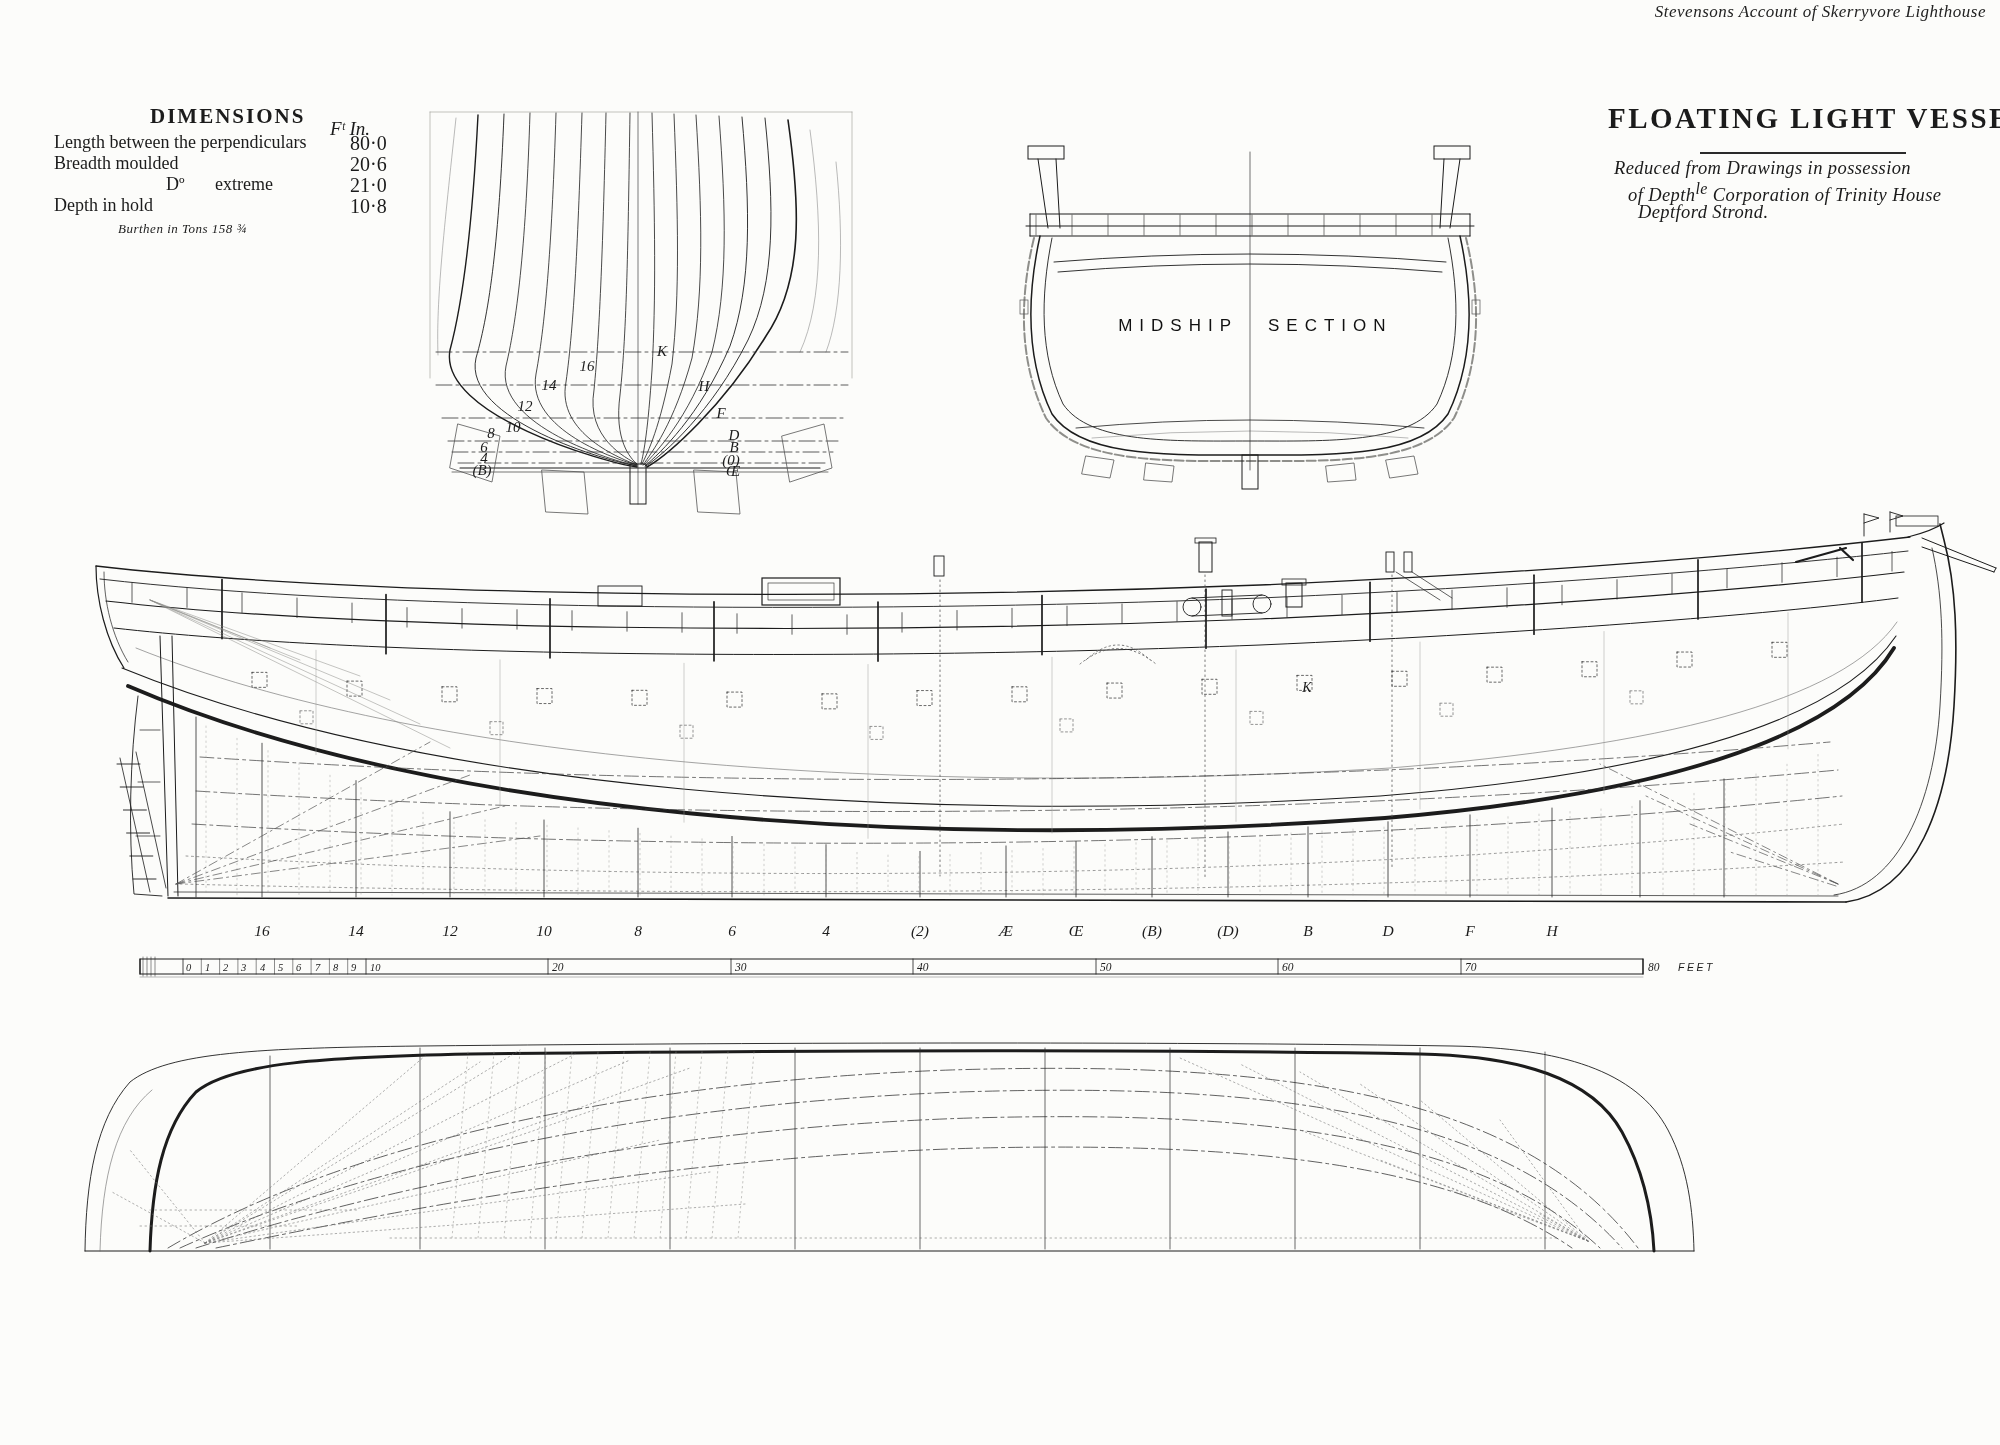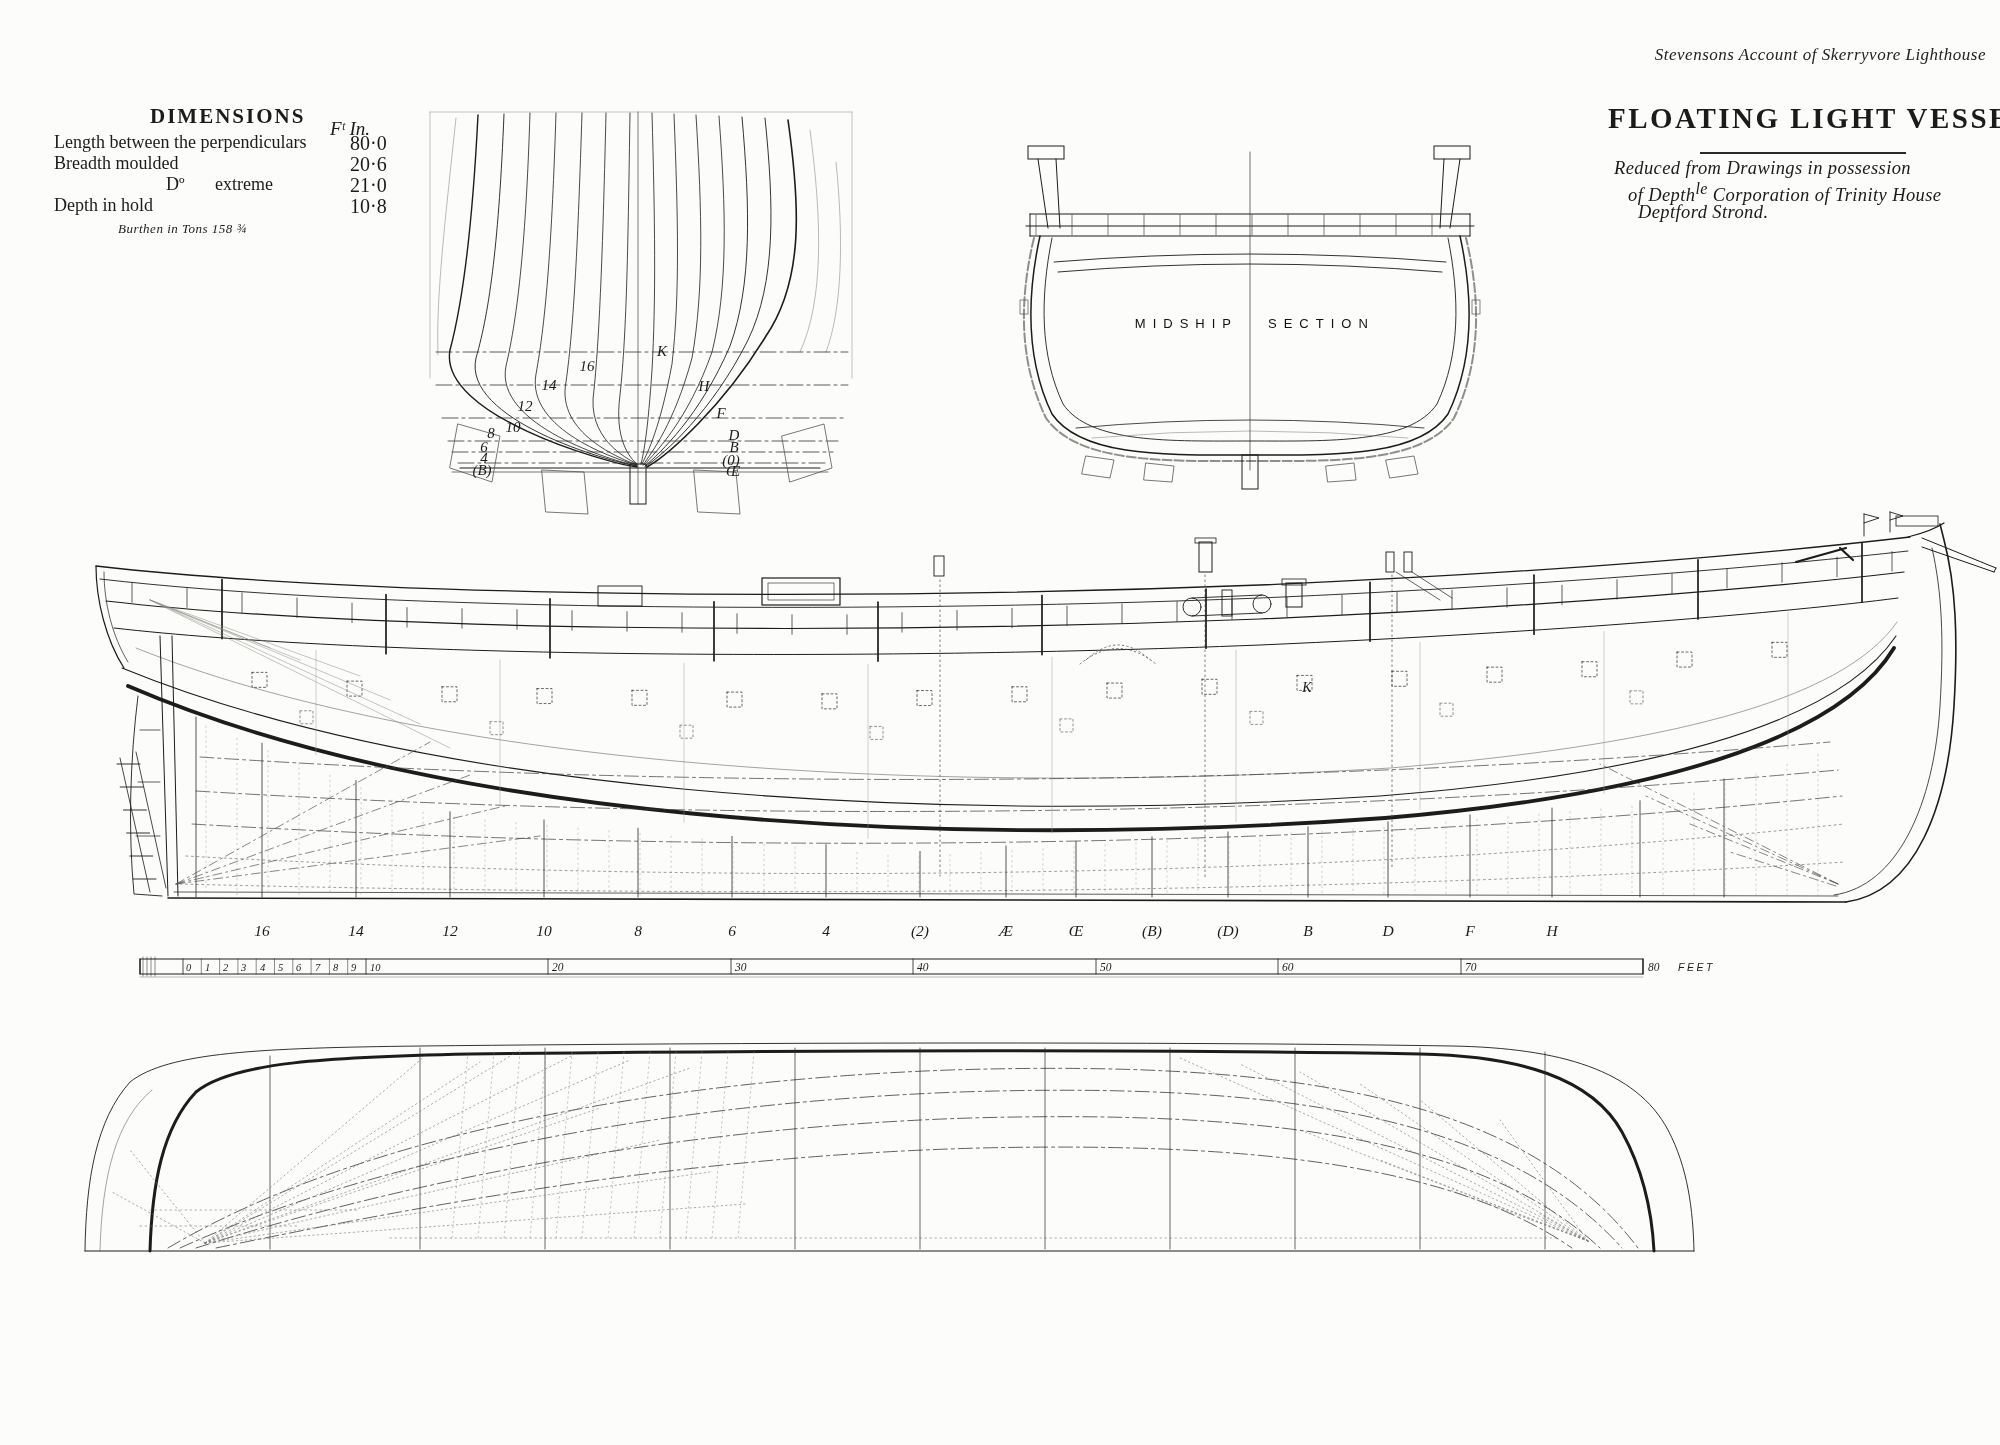--- a/index.html
+++ b/index.html
@@ -1,33 +1,33 @@
 <!DOCTYPE html>
 <html><head>
 <meta charset="utf-8">
 <style>
   html,body{margin:0;padding:0;background:#e8e8e4;}
   .sheet{position:relative;width:2000px;height:1445px;background:#fcfcfa;overflow:hidden;
          font-family:"Liberation Serif", serif;color:#1b1b1b;}
   svg{position:absolute;left:0;top:0;}
   .abs{position:absolute;}
   
-  .corner-caption{right:14px;top:2px;font-style:italic;font-size:17px;letter-spacing:.5px;color:#222;margin-top:43px;}
+  .corner-caption{right:14px;top:2px;font-style:italic;font-size:17px;letter-spacing:.5px;color:#222;}
   .dim-title{left:150px;top:104px;font-weight:bold;font-size:21px;letter-spacing:2px;}
   .dim-units{left:330px;top:118px;font-style:italic;font-size:19px;text-align:center;}
   .dim-row{position:absolute;left:16px;top:0;width:420px;height:21px;font-size:18px;}
   .dim-label{position:absolute;left:38px;white-space:pre;}
   .dim-value{position:absolute;left:334px;font-size:20px;}
   .dim-row.r2 .dim-label{padding-left:112px;word-spacing:26px;}
   .burthen{left:118px;top:221px;font-style:italic;font-size:13px;letter-spacing:.5px;}
   .tb-title{left:1608px;top:102px;width:388px;text-align:center;font-weight:bold;font-size:29px;letter-spacing:2.5px;white-space:nowrap;}
   .tb-rule{left:1700px;top:152px;width:206px;height:2px;background:#2a2a2a;}
   .tb-sub{position:absolute;left:1614px;font-style:italic;font-size:18.5px;letter-spacing:.4px;white-space:nowrap;}
   .tb-sub sup{font-size:16px;}
-  .ms-label{top:316px;font-family:"Liberation Sans",sans-serif;font-size:13px;letter-spacing:7px;color:#111;font-weight:500;}
+  .ms-label{top:316px;font-family:"Liberation Sans",sans-serif;font-size:17px;letter-spacing:7px;color:#111;font-weight:500;}
   .ms-left{left:1088px;width:150px;text-align:right;}
   .ms-right{left:1268px;}
   
   text{font-family:"Liberation Serif",serif;fill:#1c1c1c;}
   .bp-lab{font-style:italic;font-size:15px;text-anchor:middle;}
   .st-lab{font-style:italic;font-size:15.5px;text-anchor:middle;}
   .sc-min{font-style:italic;font-size:10.5px;}
   .sc-maj{font-style:italic;font-size:11.5px;}
   .sc-unit{font-family:"Liberation Sans",sans-serif;font-size:10.5px;letter-spacing:2.5px;font-style:italic;}
   .hull-k{font-style:italic;font-size:14px;text-anchor:middle;}

